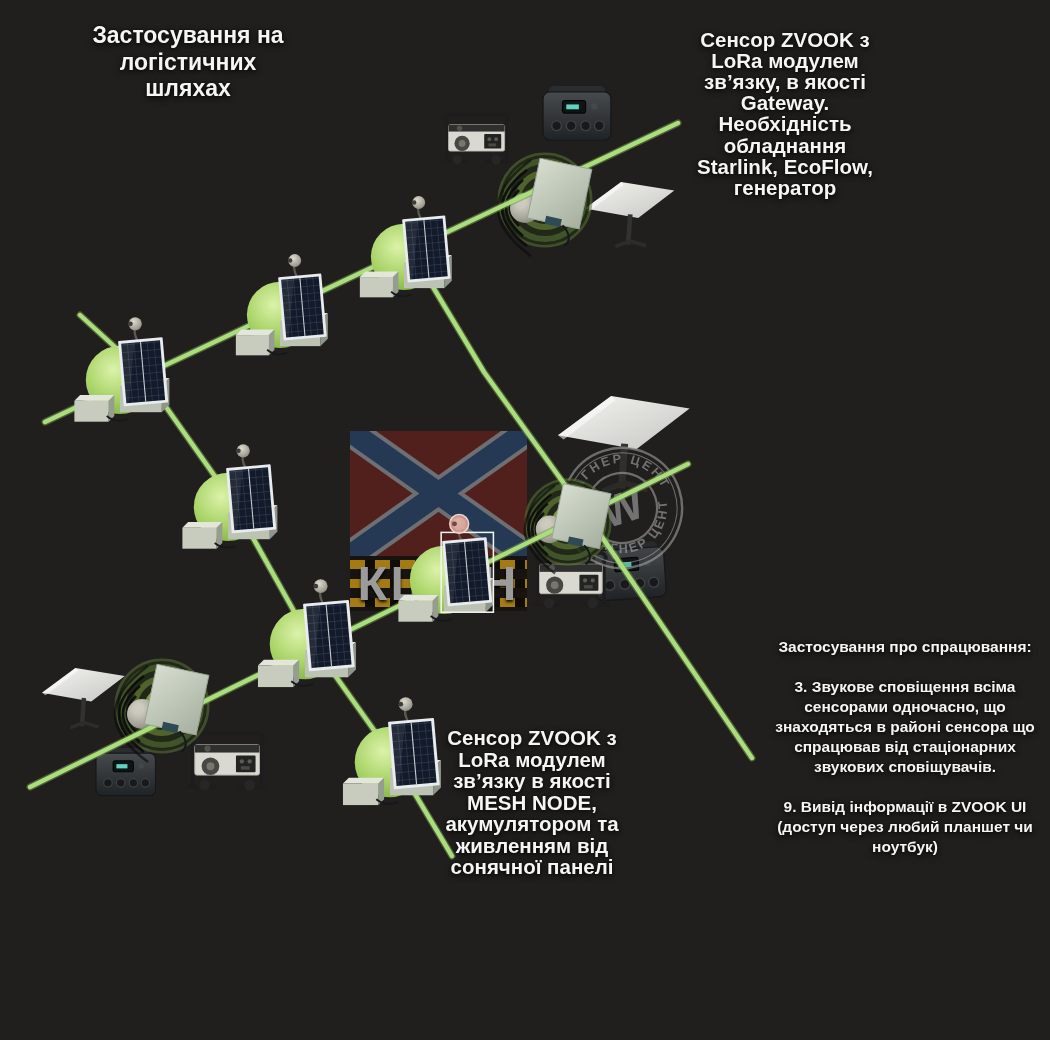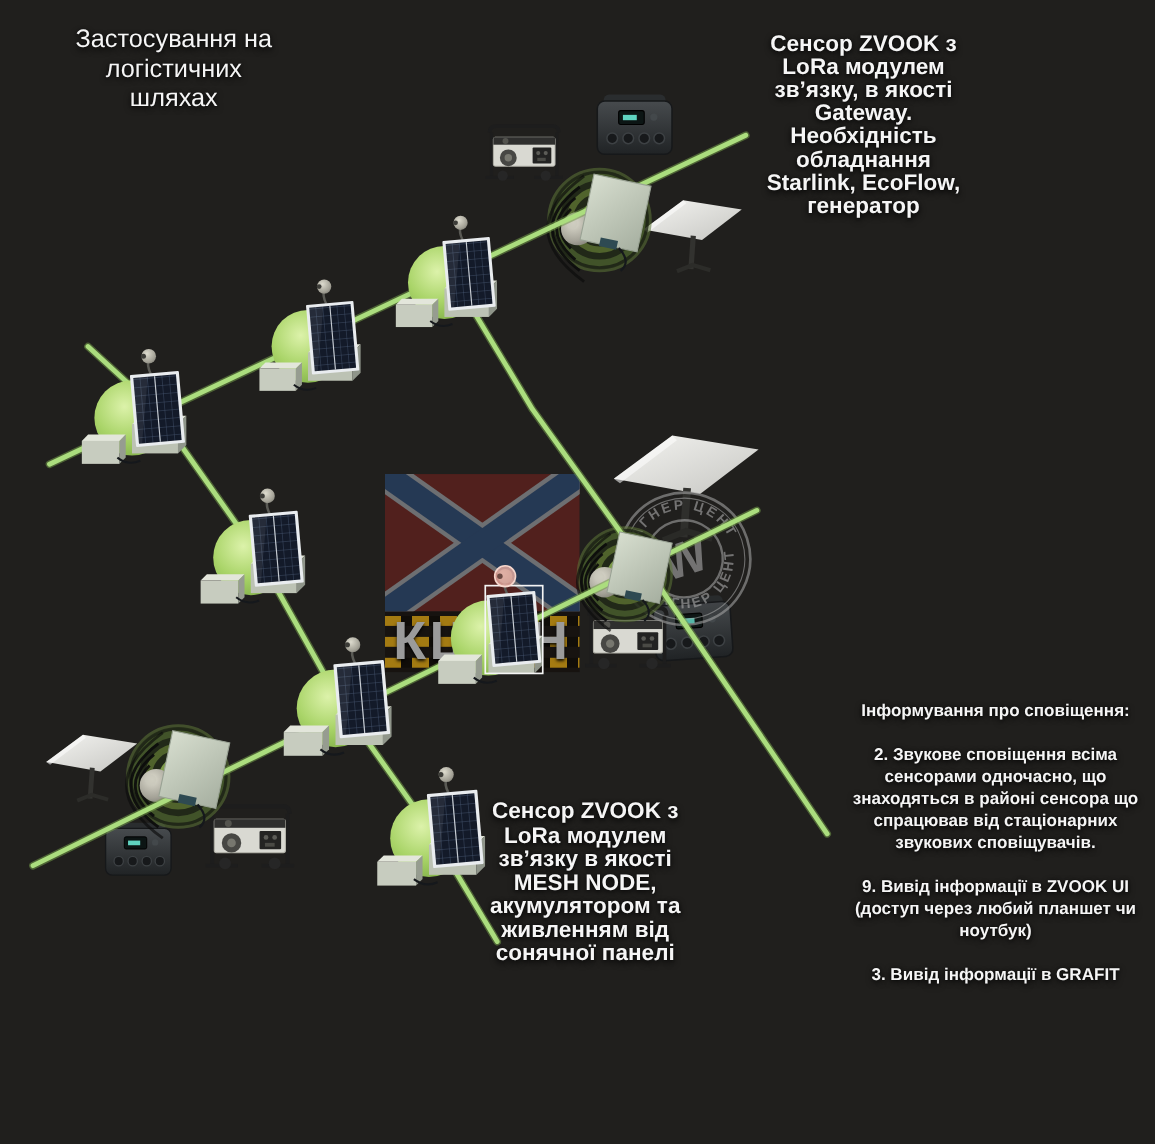--- a/index.html
+++ b/index.html
@@ -6,21 +6,21 @@
   #stage{
     position:relative;width:1050px;height:1040px;overflow:hidden;
     background:#201f1d;
     font-family:"Liberation Sans","DejaVu Sans",sans-serif;
   }
   .txt{
     position:absolute;color:#f5f5f5;text-align:center;
     white-space:pre-line;
     text-shadow:0 2px 6px rgba(0,0,0,.85), 0 0 2px rgba(0,0,0,.6);
   }
-  .title{left:8px;top:22px;width:300px;font-size:23px;font-weight:400;line-height:1.16;}
+  .title{left:38px;top:22px;width:300px;font-size:23px;font-weight:700;line-height:1.16;}
   .gw-note{left:655px;top:29px;width:260px;font-size:20.5px;font-weight:700;line-height:1.03;}
   .mesh-note{left:400px;top:727px;width:264px;font-size:20.5px;font-weight:700;line-height:1.05;}
   .alert{left:760px;top:617px;width:290px;font-size:15.5px;font-weight:600;line-height:1.29;}
   .alert .item{margin:0;}
   
   .flagblock{position:absolute;left:350px;top:431px;width:177px;z-index:1;opacity:.96;}
   .flag{width:177px;height:125px;display:block;}
   .band{
     position:relative;width:177px;height:55px;background:#171310;overflow:hidden;
   }
@@ -266,26 +266,25 @@
 
   <div class="txt mesh-note toplayer">Сенсор ZVOOK з
 LoRa модулем
 зв’язку в якості
 MESH NODE,
 акумулятором та
 живленням від
 сонячної панелі</div>
 
   <div class="txt alert toplayer">
-    <div class="item">Інформування про сповіщення:</div>
-    <div class="item">2. Звукове сповіщення всіма
+    <div class="item">Застосування про спрацювання:</div>
+    <div class="item">3. Звукове сповіщення всіма
 сенсорами одночасно, що
 знаходяться в районі сенсора що
 спрацював від стаціонарних
 звукових сповіщувачів.</div>
     <div class="item">9. Вивід інформації в ZVOOK UI
 (доступ через любий планшет чи
 ноутбук)</div>
-    <div class="item">3. Вивід інформації в GRAFIT</div>
     
   </div>
 
 </div>
 
 </body></html>

